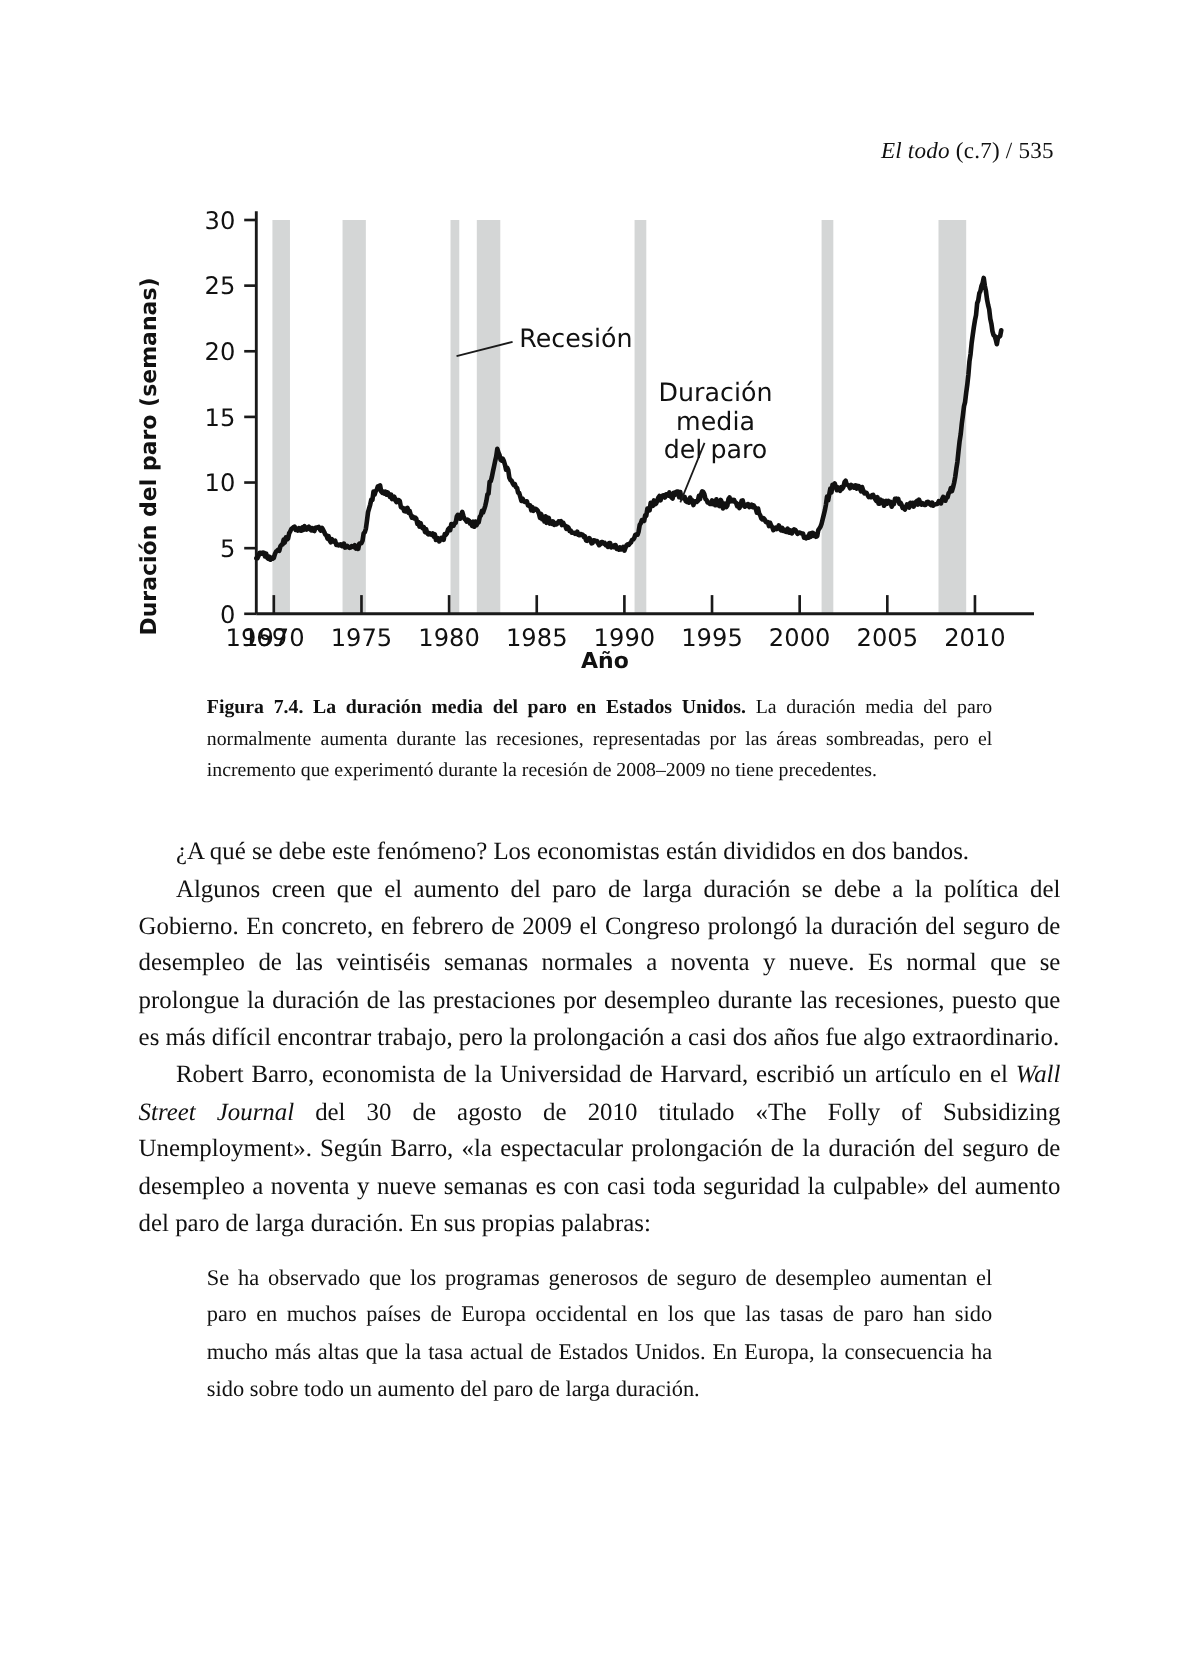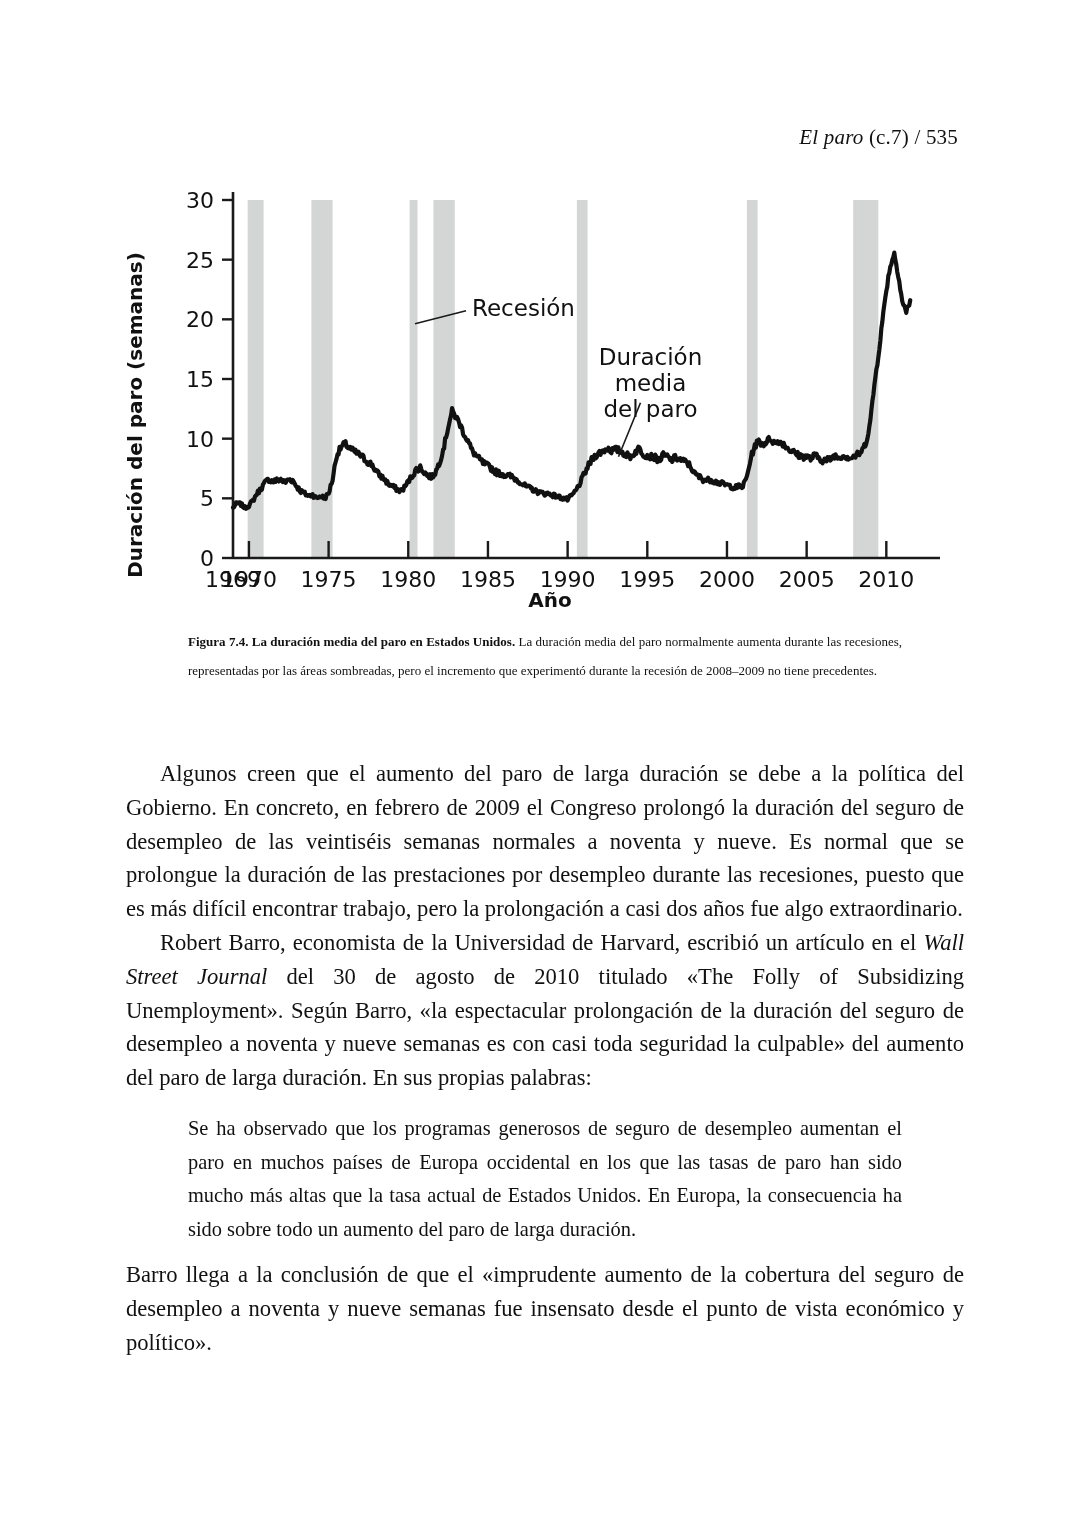--- a/index.html
+++ b/index.html
@@ -46,21 +46,21 @@
   .chart-text {
     font-family: "DejaVu Sans", sans-serif;
   }
 
   
   .caption {
     position: absolute;
     top: 628px;
     left: 188px;
     width: 714px;
-    font-size: 13px;
+    font-size: 18px;
     line-height: 28.5px;
     text-align: justify;
     text-justify: inter-word;
   }
   .caption b { font-weight: bold; }
 
   
   .body-text {
     position: absolute;
     top: 757px;
@@ -93,21 +93,21 @@
   }
 
   .tail { margin-top: 28px; }
 </style>
 </head>
 <body>
 
 <div class="page">
 
   <div class="running-head">
-    <span class="rh-italic">El paro</span><span> (c.7) / 535</span>
+    <span class="rh-italic">El todo</span><span> (c.7) / 535</span>
   </div>
 
   <div class="figure">
     <svg id="chart-svg" width="840" height="460" viewBox="0 0 840 460">
 
       <g id="recession-bands">
           <rect x="127.65981308411332" y="30" width="15.93457943925236" height="358" fill="#d4d6d6"></rect>
           <rect x="191.39813084112274" y="30" width="21.192990654204493" height="358" fill="#d4d6d6"></rect>
           <rect x="289.5551401869149" y="30" width="7.967289719626194" height="358" fill="#d4d6d6"></rect>
           <rect x="313.4570093457935" y="30" width="21.352336448600454" height="358" fill="#d4d6d6"></rect>
@@ -177,23 +177,23 @@
       <text id="y-axis-title" class="chart-text" x="22" y="245" transform="rotate(-90 22 245)" text-anchor="middle" font-size="20" font-weight="bold" fill="#111">Duración del paro (semanas)</text>
       <text id="x-axis-title" class="chart-text" x="430" y="437" text-anchor="middle" font-size="20" font-weight="bold" fill="#111">Año</text>
     </svg>
   </div>
 
   <div class="caption">
     <b>Figura 7.4. La duración media del paro en Estados Unidos.</b><span> La duración media del paro normalmente aumenta durante las recesiones, representadas por las áreas sombreadas, pero el incremento que experimentó durante la recesión de 2008–2009 no tiene precedentes.</span>
   </div>
 
   <div class="body-text">
+    <p class="indent">¿A qué se debe este fenómeno? Los economistas están divididos en dos bandos.</p>
     <p class="indent">Algunos creen que el aumento del paro de larga duración se debe a la política del Gobierno. En concreto, en febrero de 2009 el Congreso prolongó la duración del seguro de desempleo de las veintiséis  semanas normales a noventa y nueve. Es normal que se prolongue la duración de las prestaciones por desempleo durante las recesiones, puesto que es más difícil encontrar trabajo, pero la prolongación a casi dos años fue algo extraordinario.</p>
     <p class="indent"><span>Robert Barro, economista de la Universidad de Harvard, escribió un artículo en el </span><i>Wall Street Journal</i><span> del 30 de agosto de 2010 titulado «The Folly of Subsidizing Unemployment». Según Barro, «la espectacular prolongación de la duración del seguro de desempleo a noventa y nueve semanas es con casi toda seguridad la culpable» del aumento del paro de larga duración. En sus propias palabras:</span></p>
 
     <blockquote class="quote">
       <p>Se ha observado que los programas generosos de seguro de desempleo aumentan el paro en muchos países de Europa occidental en los que las tasas de paro han sido mucho más altas que la tasa actual de Estados Unidos. En Europa, la consecuencia ha sido sobre todo un aumento del paro de larga duración.</p>
     </blockquote>
 
-    <p class="tail">Barro llega a la conclusión de que el «imprudente aumento de la cobertura del seguro de desempleo a noventa y nueve semanas fue insensato desde el punto de vista económico y político».</p>
   </div>
 
 </div>
 
 </body></html>

